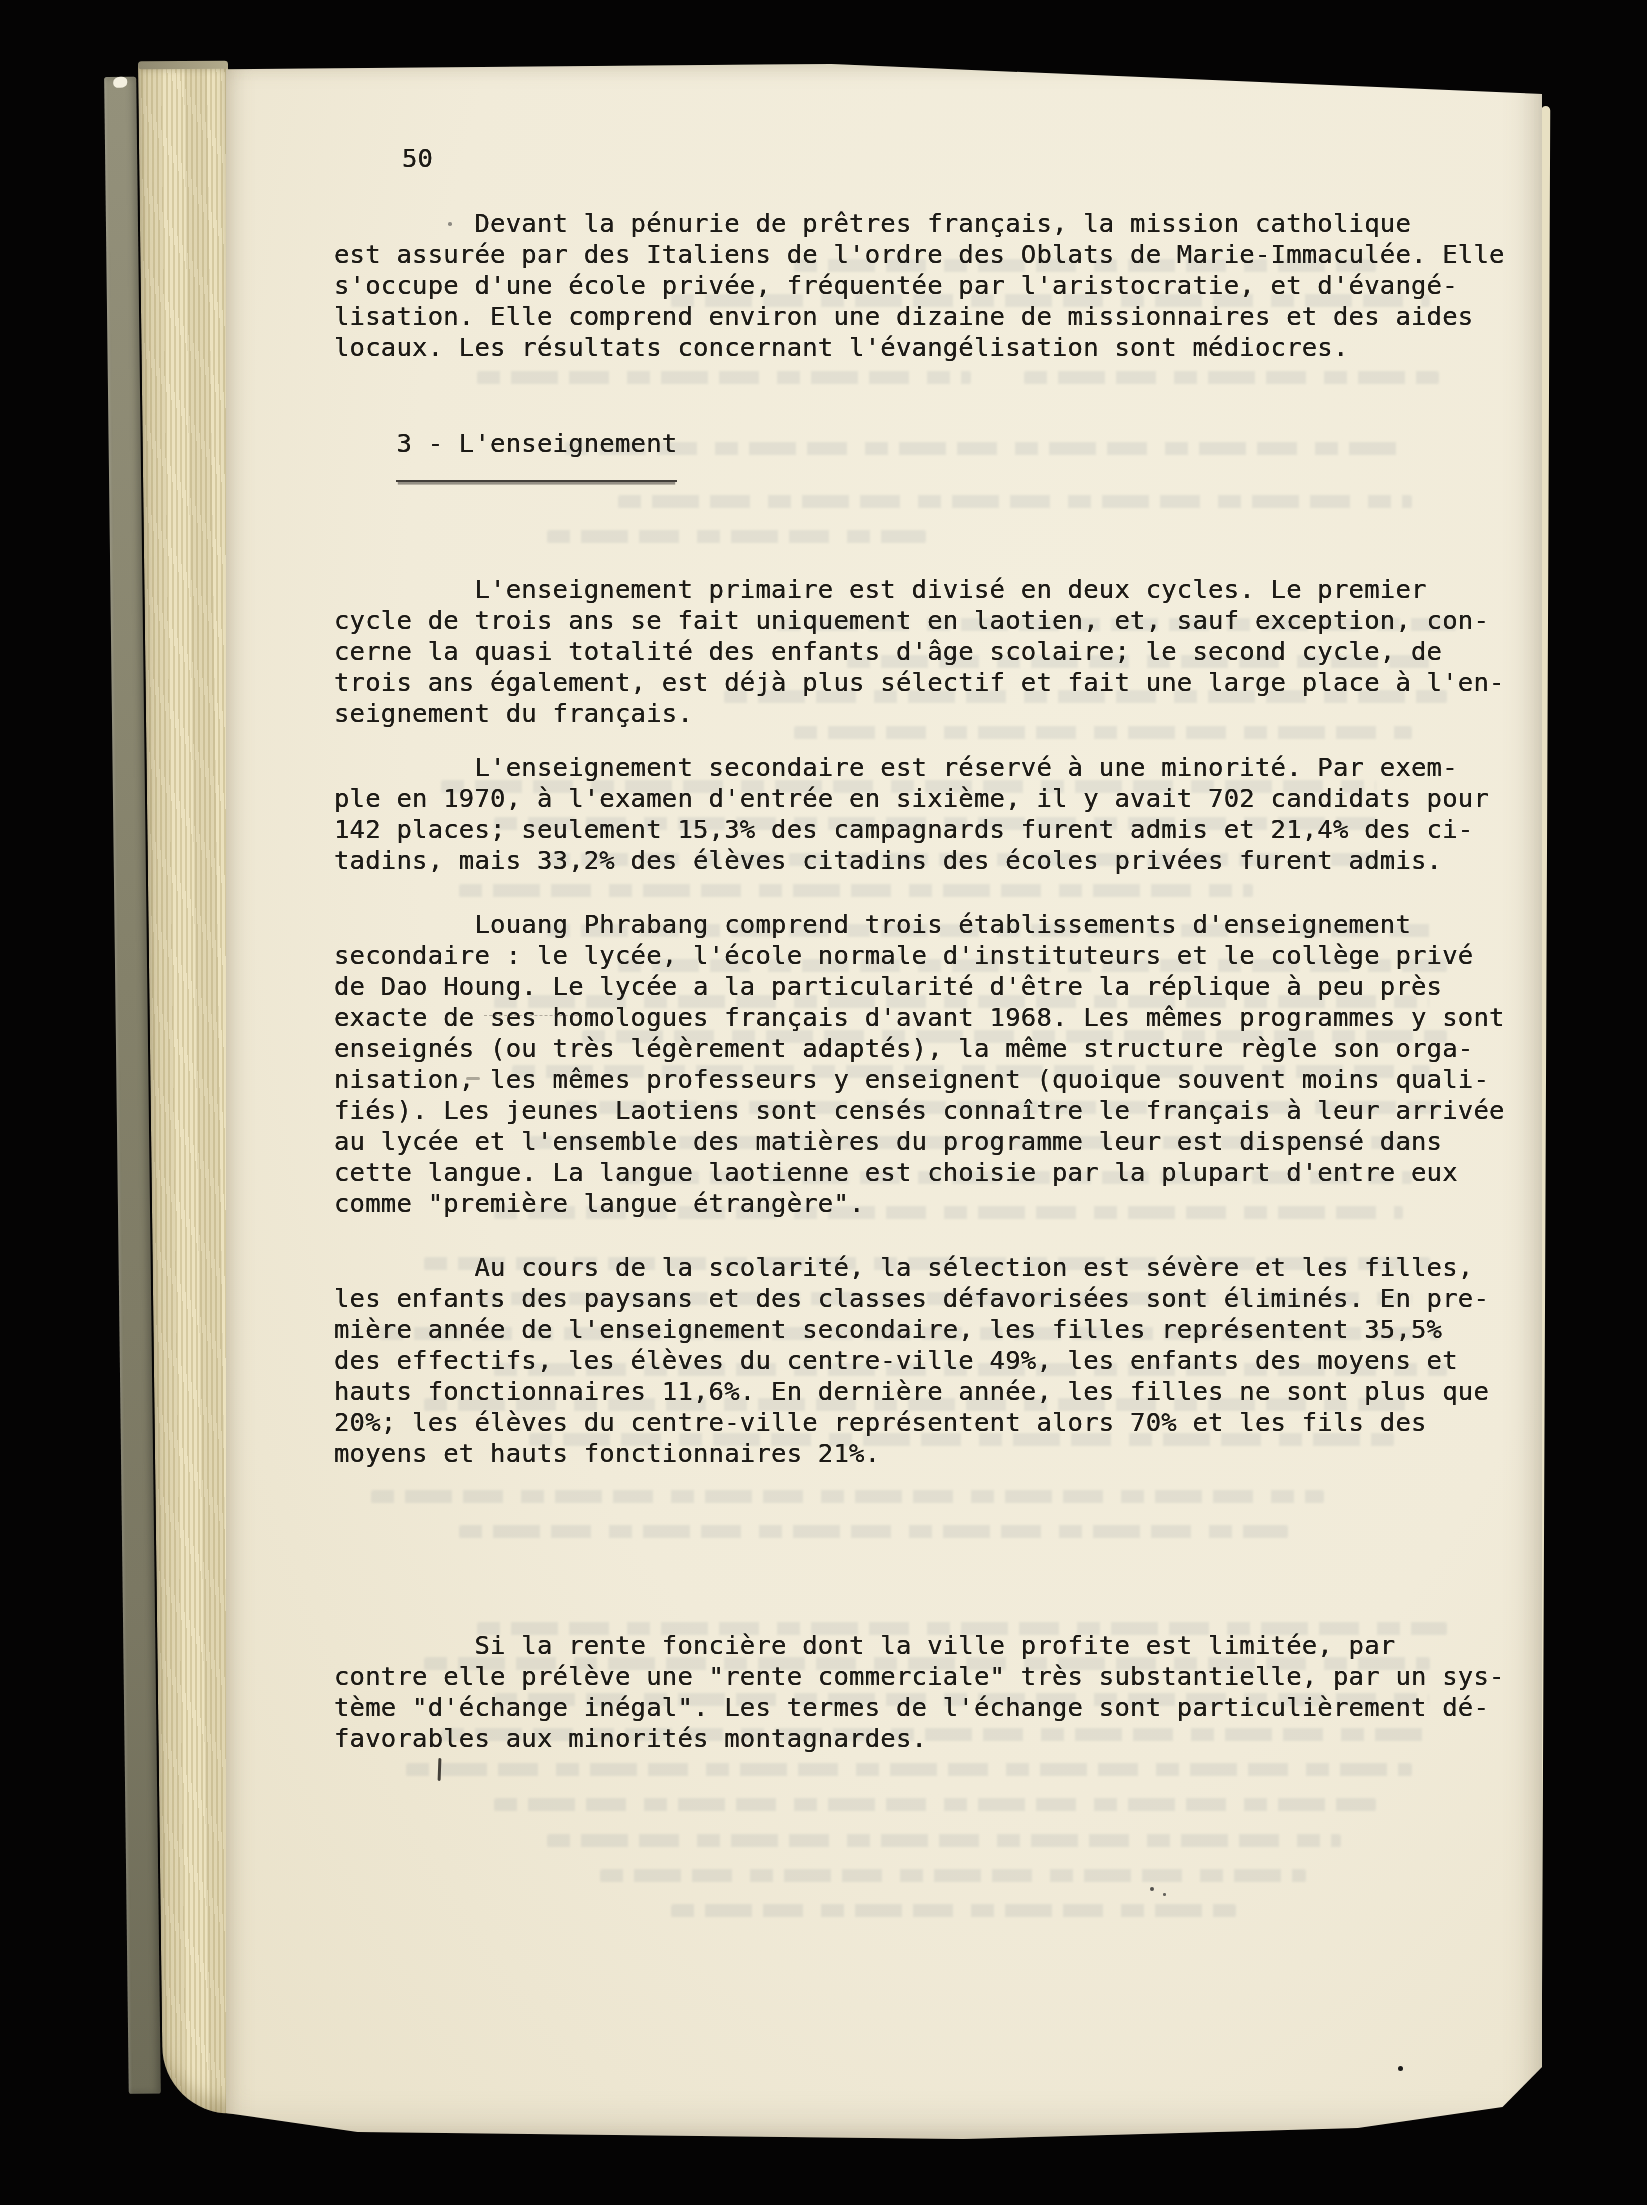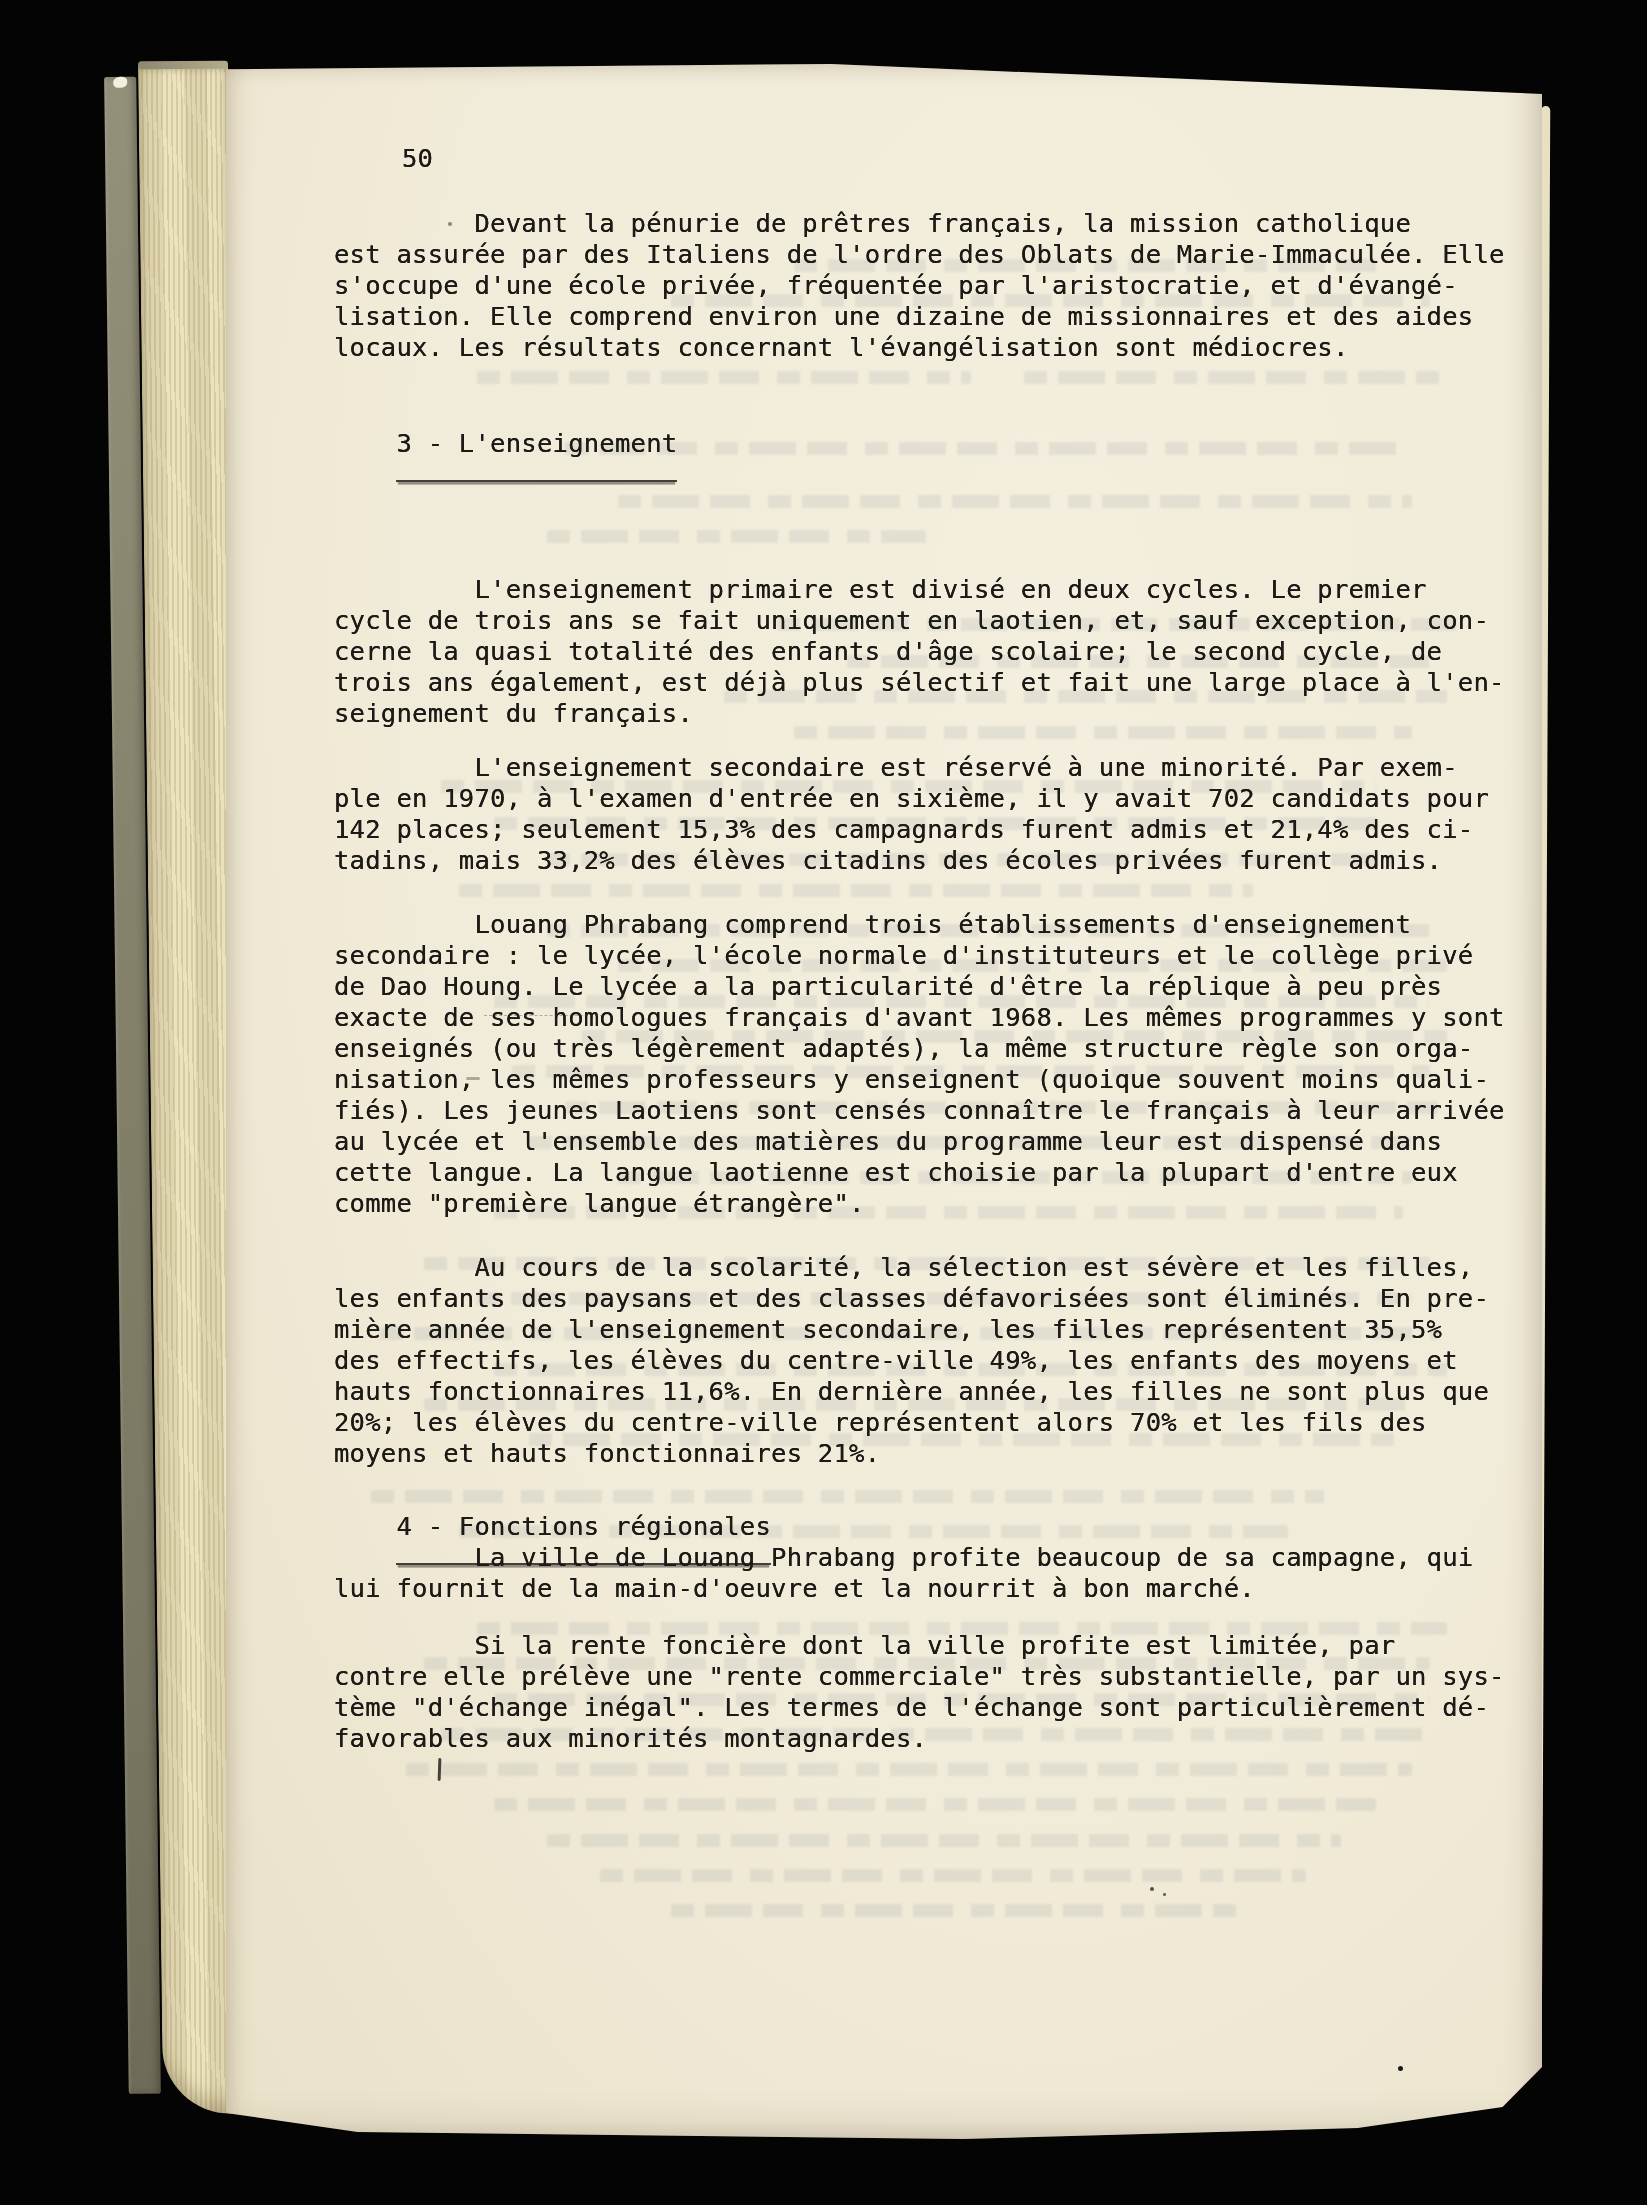--- a/index.html
+++ b/index.html
@@ -197,26 +197,21 @@
 comme "première langue étrangère".</div>
 
   <div class="tw blk-p6">         Au cours de la scolarité, la sélection est sévère et les filles,
 les enfants des paysans et des classes défavorisées sont éliminés. En pre-
 mière année de l'enseignement secondaire, les filles représentent 35,5%
 des effectifs, les élèves du centre-ville 49%, les enfants des moyens et
 hauts fonctionnaires 11,6%. En dernière année, les filles ne sont plus que
 20%; les élèves du centre-ville représentent alors 70% et les fils des
 moyens et hauts fonctionnaires 21%.</div>
 
-  <div class="tw blk-h4">
-    <span class="uline">4 - Fonctions régionales</span>
-  </div>
-
-  <div class="tw blk-p7">         La ville de Louang Phrabang profite beaucoup de sa campagne, qui
-lui fournit de la main-d'oeuvre et la nourrit à bon marché.</div>
+
 
   <div class="tw blk-p8">         Si la rente foncière dont la ville profite est limitée, par
 contre elle prélève une "rente commerciale" très substantielle, par un sys-
 tème "d'échange inégal". Les termes de l'échange sont particulièrement dé-
 favorables aux minorités montagnardes.</div>
 
   <div class="dash-mark"></div>
   <div class="dash-mark2"></div>
 </div>
 

